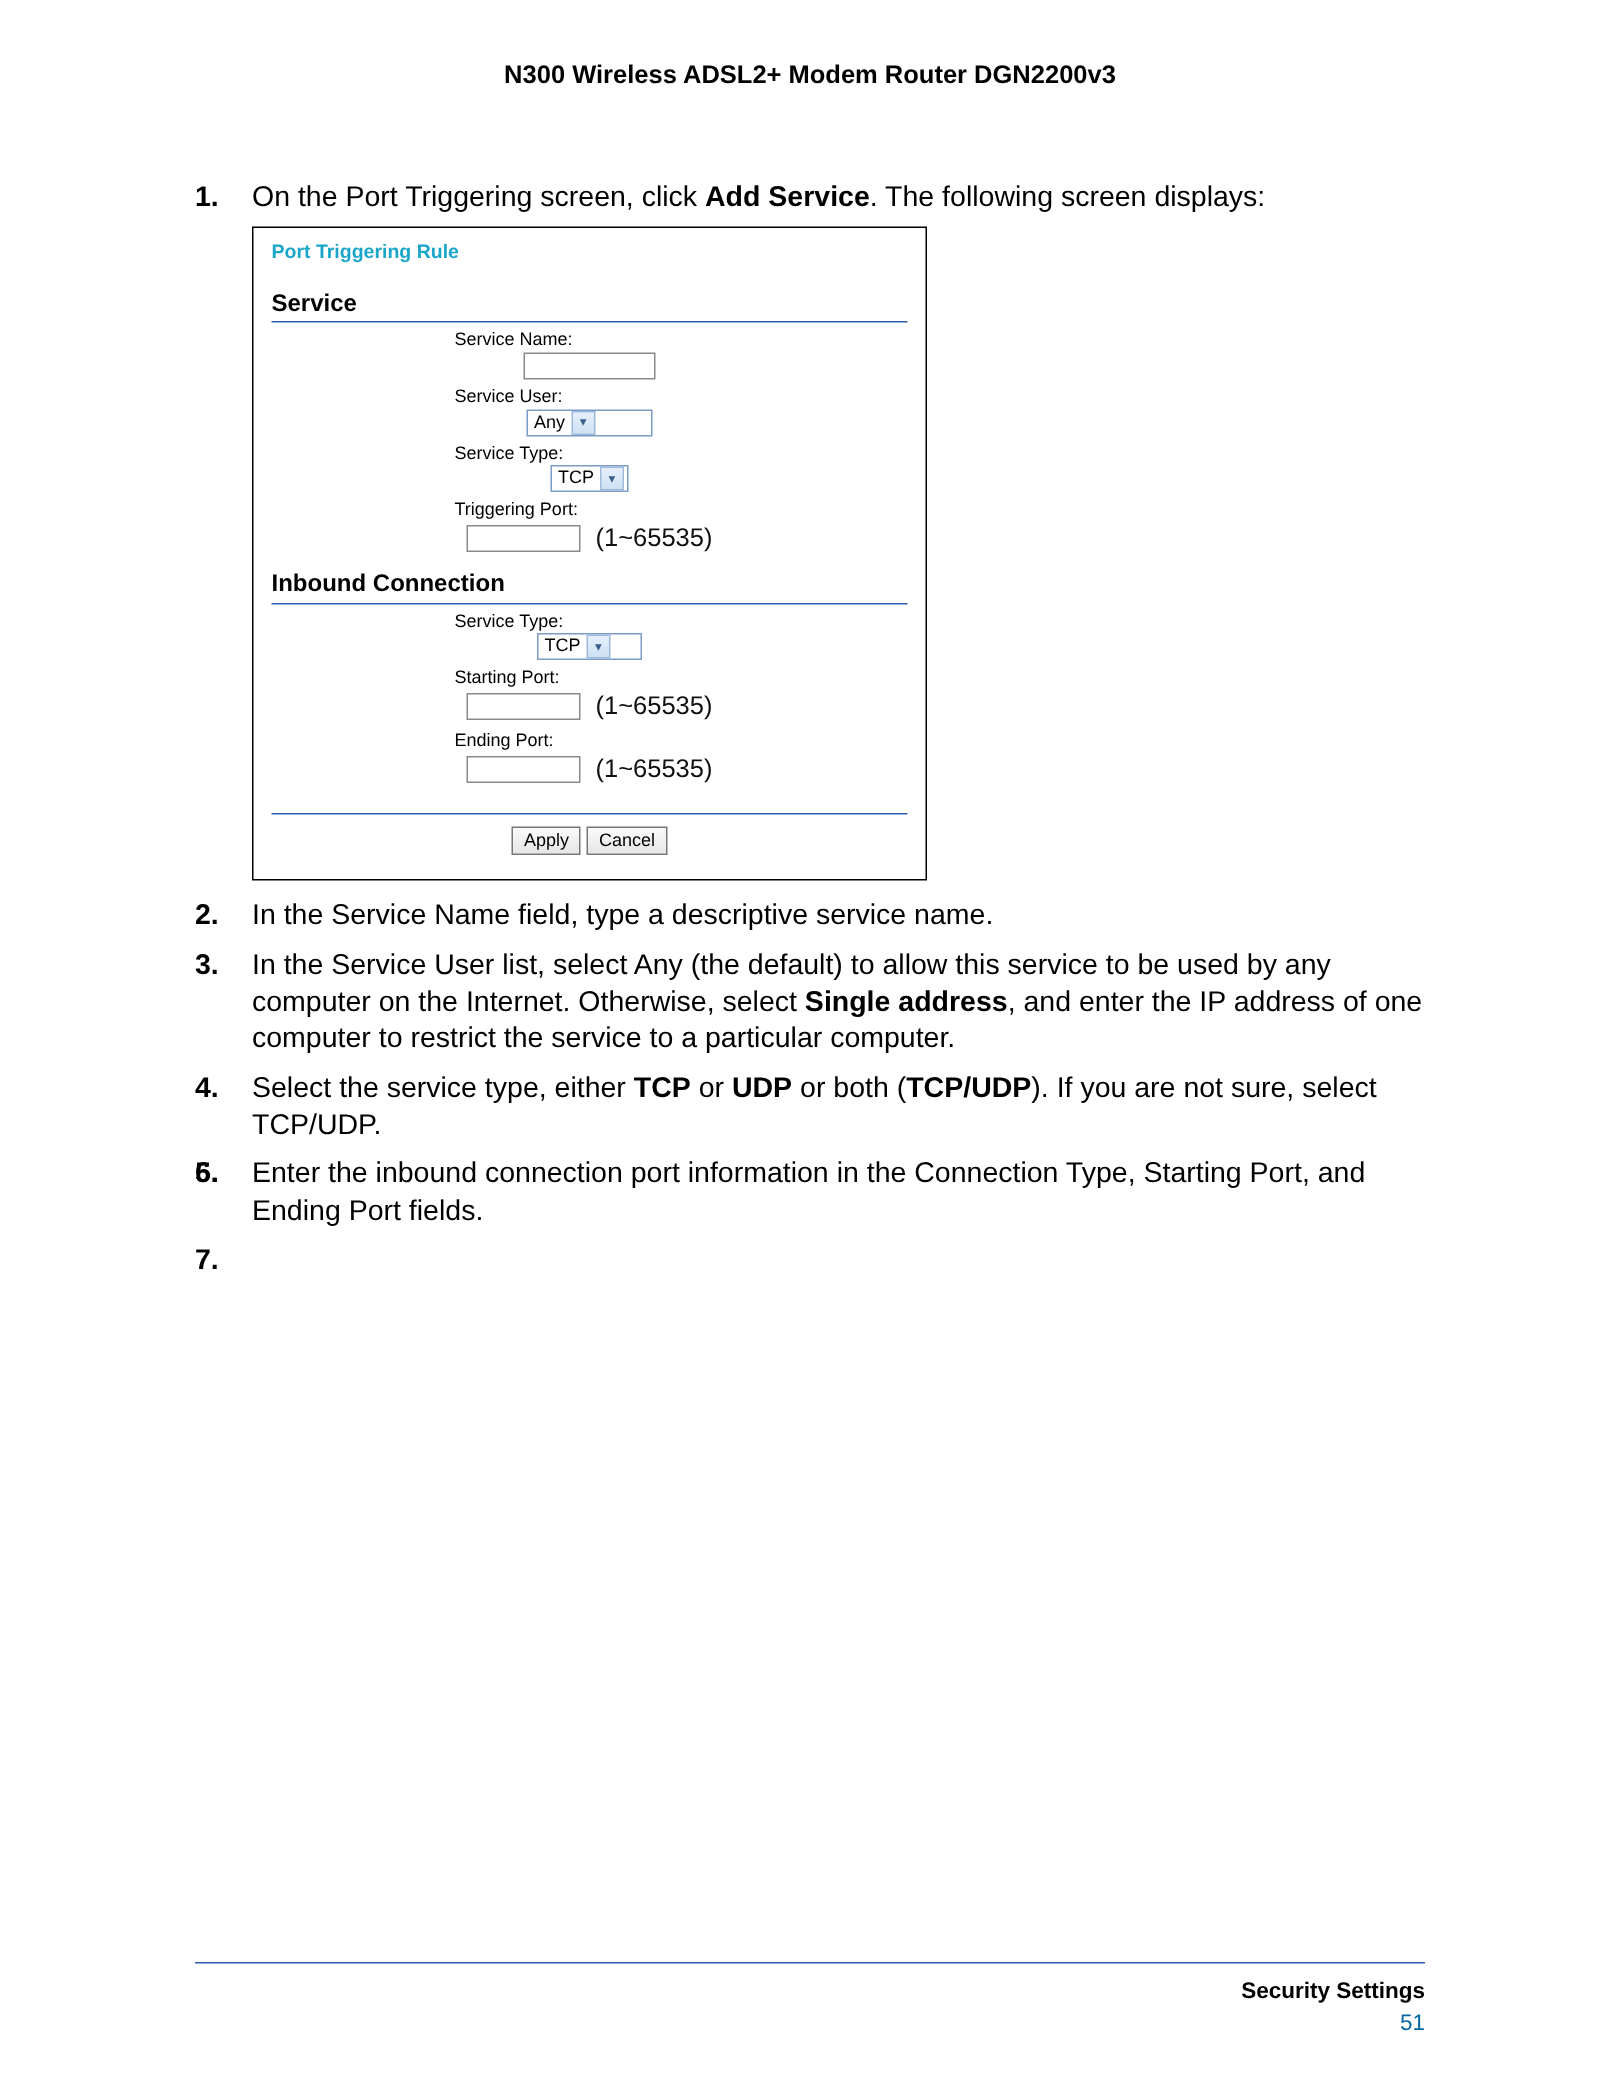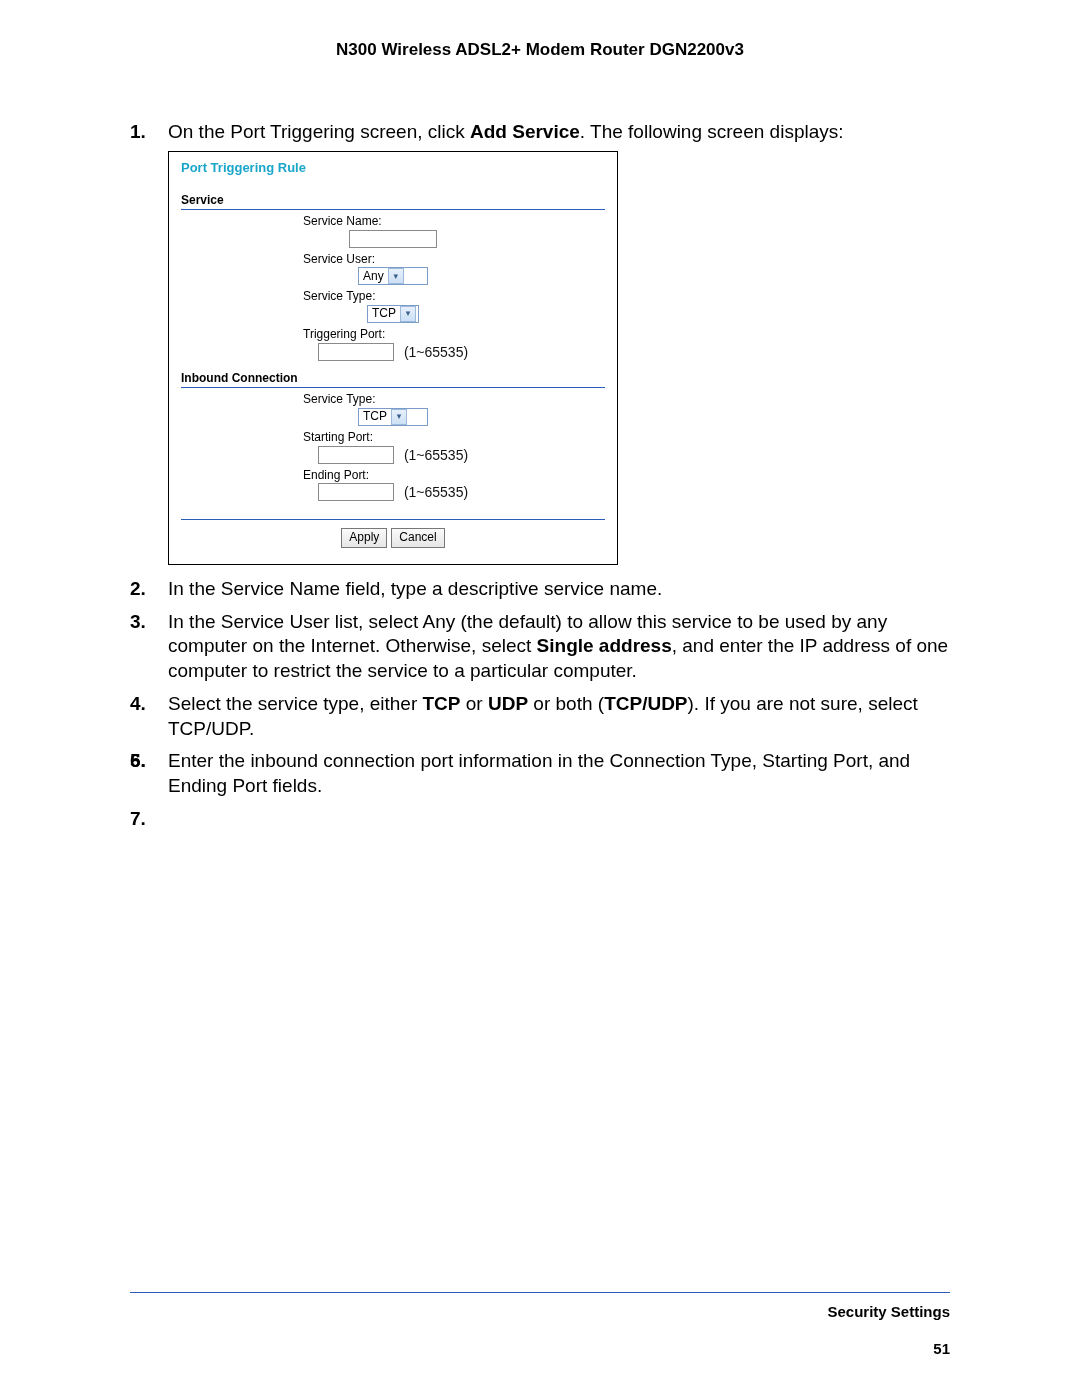--- a/index.html
+++ b/index.html
@@ -56,21 +56,21 @@
     background: #fff;
   }
   .shot .title {
     color: #1aa6c9;
     font-weight: bold;
     font-size: 13px;
     padding-bottom: 10px;
   }
   .shot .sec-head {
     font-weight: bold;
-    font-size: 12px;
+    font-size: 16px;
     border-bottom: 1px solid #2b5cb8;
     padding-bottom: 1px;
     margin-top: 6px;
   }
   .shot .row {
     display: flex;
     align-items: center;
     margin-top: 4px;
     font-size: 12px;
     flex-direction: column;
@@ -116,21 +116,21 @@
     border: 1px solid #9cb8db;
     display: flex;
     align-items: center;
     justify-content: center;
     font-size: 9px;
     color: #3a5f8a;
     line-height: 1;
     box-sizing: border-box;
   }
   .shot .hint {
-    font-size: 14px;
+    font-size: 17px;
     color: #111;
     margin-left: 4px;
   }
   .shot .sep {
     border-top: 1px solid #2b5cb8;
     margin-top: 18px;
   }
   .shot .btnrow {
     display: flex;
     justify-content: center;
@@ -155,23 +155,23 @@
   }
   .footer .hr {
     border-top: 1px solid #2b5cb8;
     margin-bottom: 10px;
   }
   .footer .section {
     font-weight: bold;
     color: #000;
   }
   .footer .page-num {
-    color: #000000;
-    font-weight: bold;
-    margin-top: 20px;
+    color: #0369a1;
+    font-weight: normal;
+    margin-top: 4px;
   }
 </style>
 </head>
 <body>
 
 <div class="page">
   <div class="doc-header">N300 Wireless ADSL2+ Modem Router DGN2200v3</div>
 
   <div class="content">
     <ol class="steps">
@@ -191,21 +191,21 @@
           <div class="row">
             <div class="label">Service Name:</div>
             <div class="field">
               <span class="inp lg"></span>
             </div>
           </div>
 
           <div class="row">
             <div class="label">Service User:</div>
             <div class="field">
-              <span class="dropdown" style="width:70px;">
+              <span class="dropdown" style="width:84px;">
                 <span class="dd-text">Any</span>
                 <span class="dd-arrow">▾</span>
               </span>
             </div>
           </div>
 
           <div class="row">
             <div class="label">Service Type:</div>
             <div class="field">
               <span class="dropdown" style="width:52px;">

